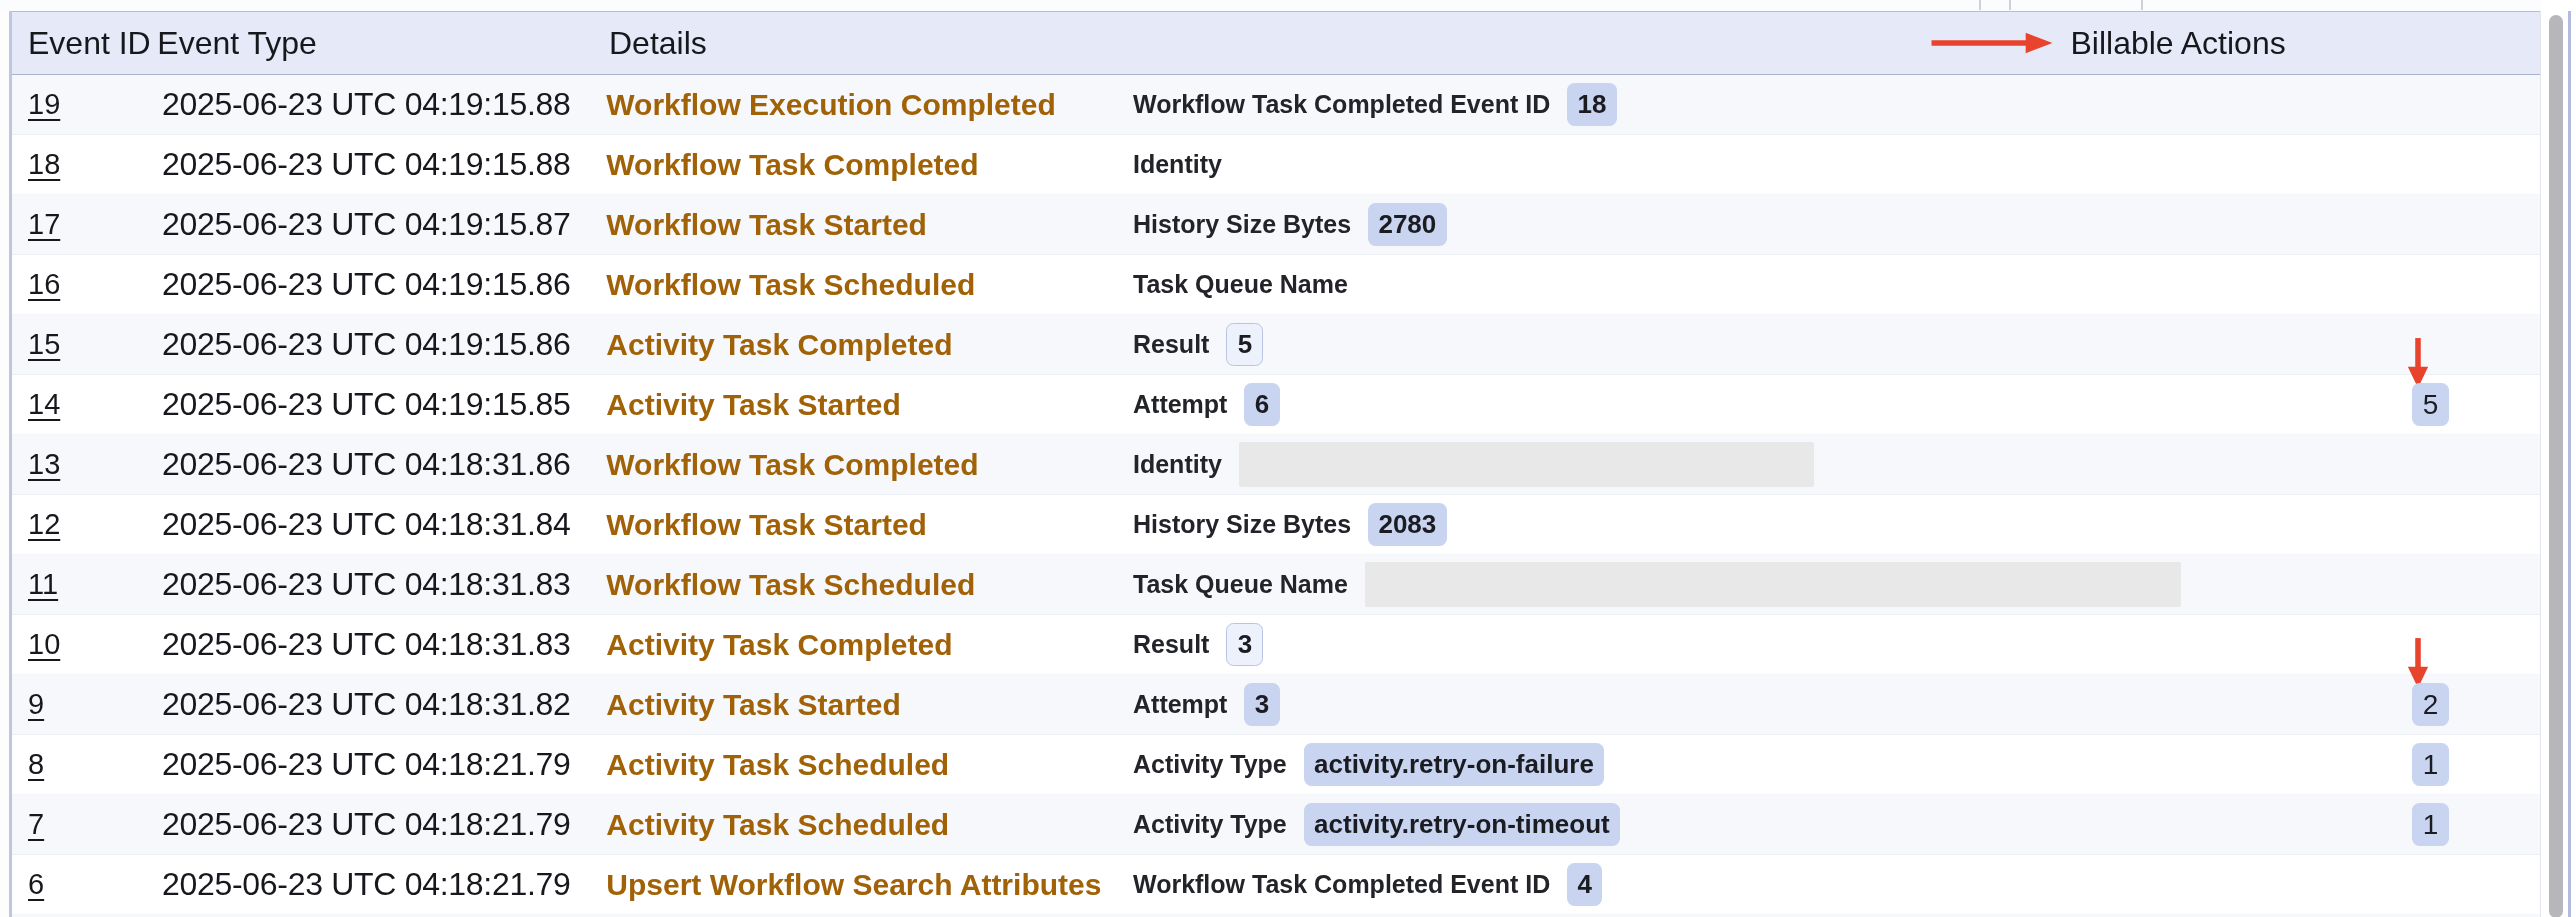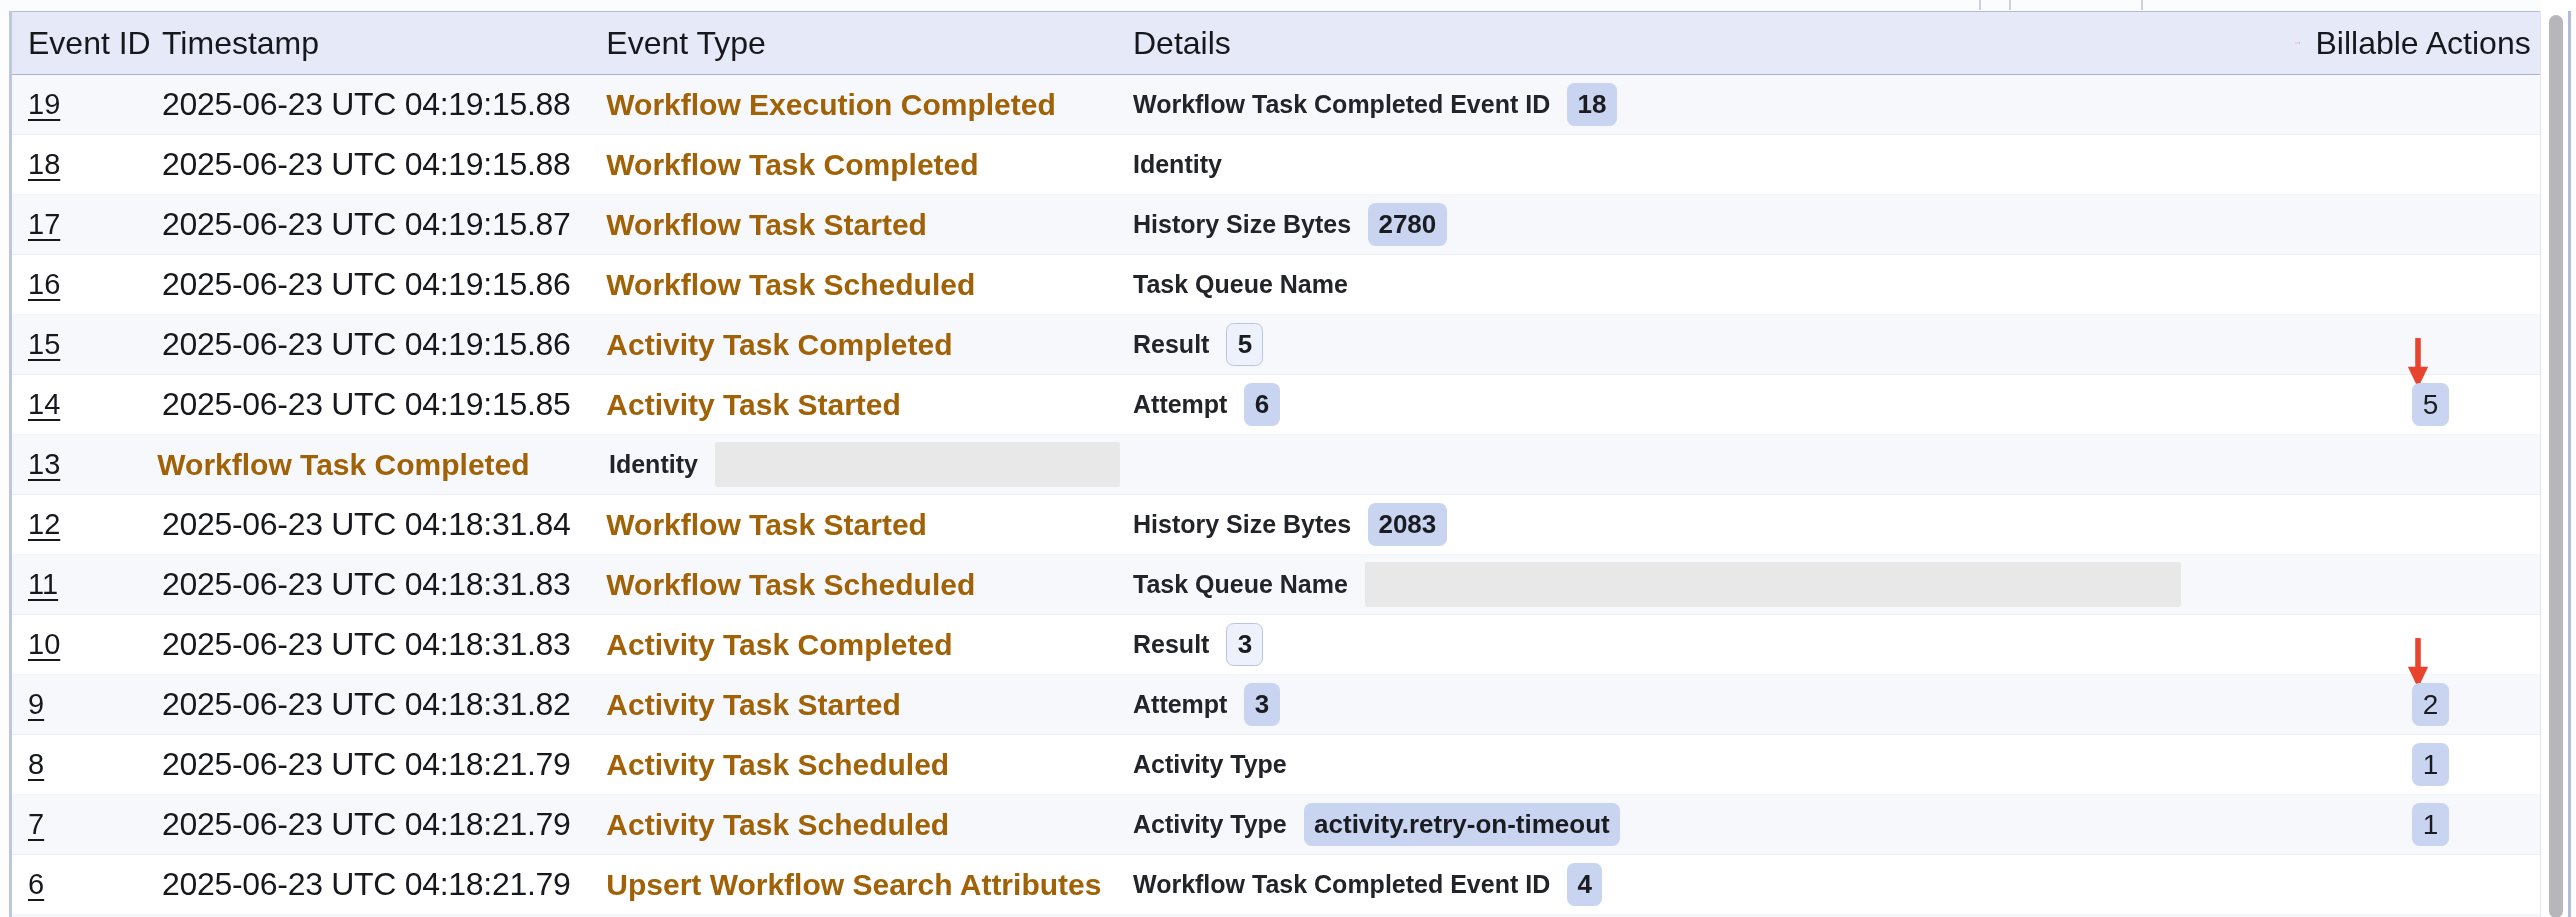--- a/index.html
+++ b/index.html
@@ -74,21 +74,20 @@
     <div class="frag" style="left:1979px"></div>
     <div class="frag" style="left:2009px"></div>
     <div class="frag" style="left:2141px"></div>
   </div>
 
   <div class="left-border"></div>
 
   <div class="table">
     <div class="thead">
       <div class="th id">Event ID</div>
-      <div class="th">Timestamp</div>
       <div class="th et">Event Type</div>
       <div class="th de">Details</div>
       <div class="th billable">
         <svg width="126" height="24" viewBox="0 0 135 26">
           <line x1="2" y1="13" x2="106" y2="13" stroke="#e8432c" stroke-width="6"></line>
           <polygon points="104,2 133,13 104,24" fill="#e8432c"></polygon>
         </svg>
         <span>Billable Actions</span>
       </div>
     </div>
@@ -153,20 +152,21 @@
           <div class="cell de">
             <span>Attempt</span>
             <span class="chip">6</span>
           </div>
           <div class="cell bi">
             <div class="bill-badge">5</div>
           </div>
         </div>
         <div class="trow alt">
           <div class="cell id"><a>13</a></div>
+          <div class="cell ts">2025-06-23 UTC 04:18:31.86</div>
           <div class="cell et">Workflow Task Completed</div>
           <div class="cell de">
             <span>Identity</span>
             <div class="redact" style="width: 575px;"></div>
           </div>
           <div class="cell bi"></div>
         </div>
         <div class="trow">
           <div class="cell id"><a>12</a></div>
           <div class="cell ts">2025-06-23 UTC 04:18:31.84</div>
@@ -213,20 +213,21 @@
           <div class="cell bi">
             <div class="bill-badge">2</div>
           </div>
         </div>
         <div class="trow">
           <div class="cell id"><a>8</a></div>
           <div class="cell ts">2025-06-23 UTC 04:18:21.79</div>
           <div class="cell et">Activity Task Scheduled</div>
           <div class="cell de">
             <span>Activity Type</span>
+            <span class="chip">activity.retry-on-failure</span>
           </div>
           <div class="cell bi">
             <div class="bill-badge">1</div>
           </div>
         </div>
         <div class="trow alt">
           <div class="cell id"><a>7</a></div>
           <div class="cell ts">2025-06-23 UTC 04:18:21.79</div>
           <div class="cell et">Activity Task Scheduled</div>
           <div class="cell de">

